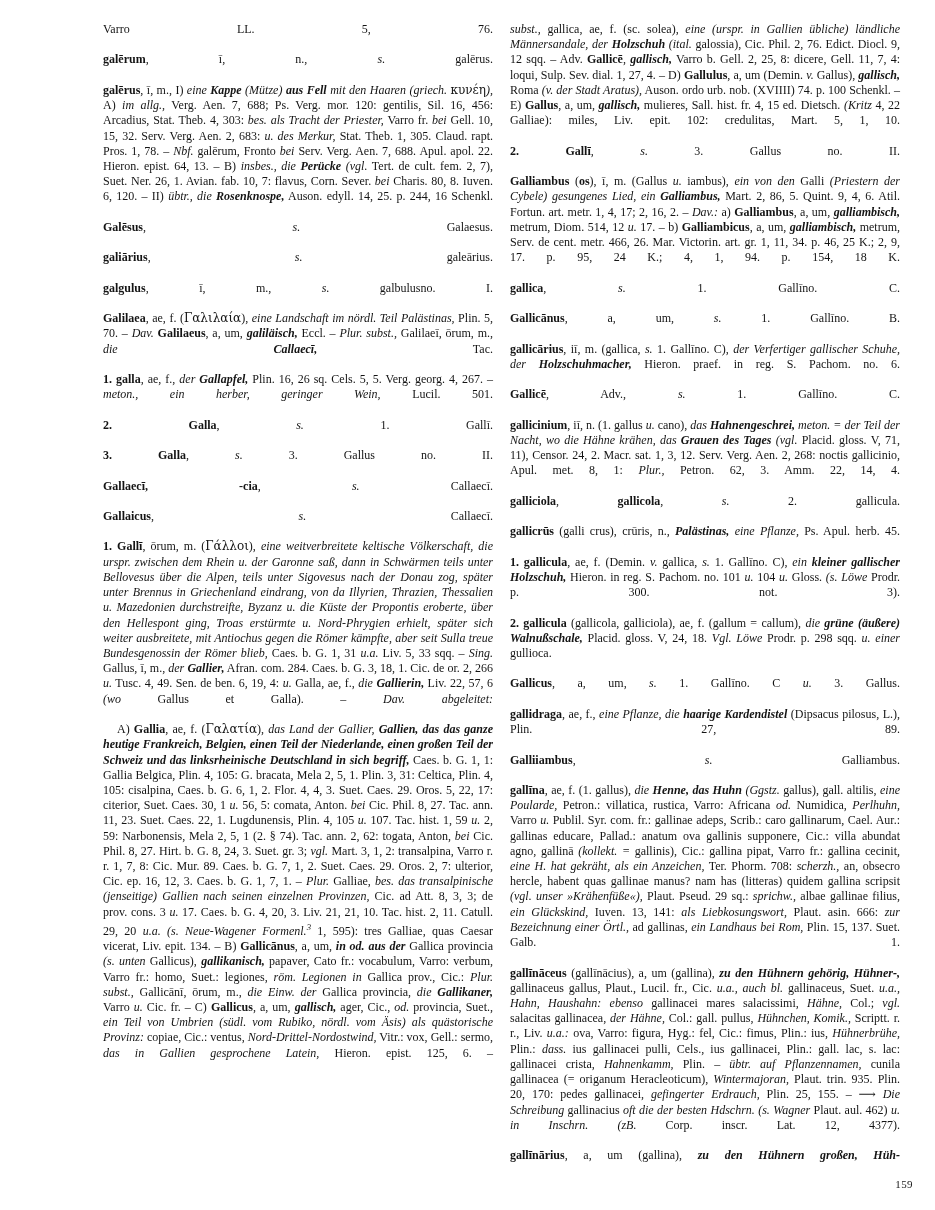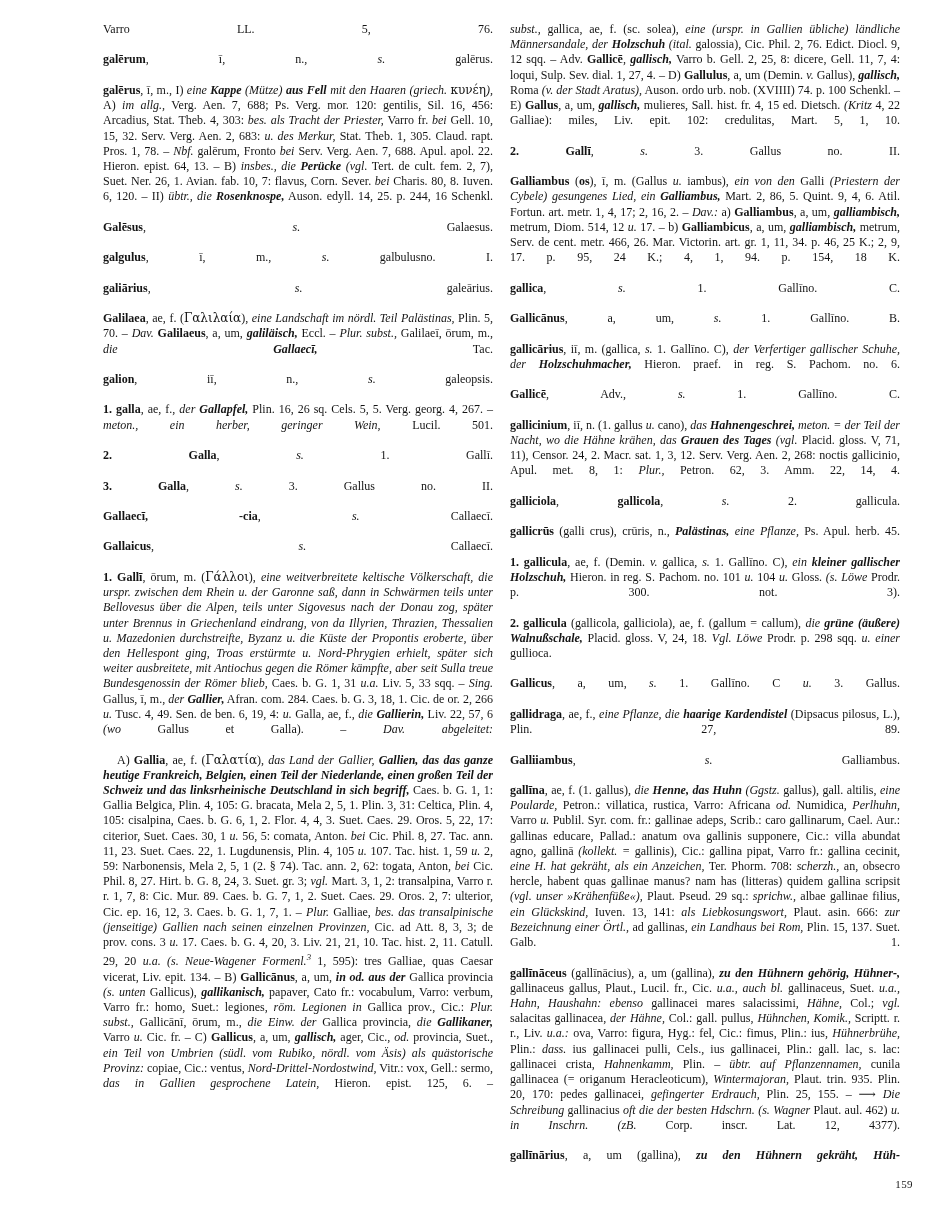--- a/index.html
+++ b/index.html
@@ -85,24 +85,23 @@
 
 <div id="page">
 
   <div id="columns">
 
     <div class="column" id="col-left">
         <p class="entry">Varro LL. 5, 76.</p>
         <p class="entry"><b>galērum</b>, ī, n., <i>s.</i> galērus.</p>
         <p class="entry"><b>galērus</b>, ī, m., I) <i>eine </i><b><i>Kappe</i></b><i> (Mütze) </i><b><i>aus Fell</i></b><i> mit den Haaren (griech. </i><span class="gr">κυνέη</span><i>), </i>A) <i>im allg.,</i> Verg. Aen. 7, 688; Ps. Verg. mor. 120: gentilis, Sil. 16, 456: Arcadius, Stat. Theb. 4, 303: <i>bes. als Tracht der Priester,</i> Varro fr. <i>bei</i> Gell. 10, 15, 32. Serv. Verg. Aen. 2, 683: <i>u. des Merkur,</i> Stat. Theb. 1, 305. Claud. rapt. Pros. 1, 78. – <i>Nbf.</i> galērum, Fronto <i>bei</i> Serv. Verg. Aen. 7, 688. Apul. apol. 22. Hieron. epist. 64, 13. – B) <i>insbes., die </i><b><i>Perücke</i></b><i> (vgl.</i> Tert. de cult. fem. 2, 7), Suet. Ner. 26, 1. Avian. fab. 10, 7: flavus, Corn. Sever. <i>bei</i> Charis. 80, 8. Iuven. 6, 120. – II) <i>übtr., die </i><b><i>Rosenknospe,</i></b> Auson. edyll. 14, 25. p. 244, 16 Schenkl.</p>
         <p class="entry"><b>Galēsus</b>, <i>s.</i> Galaesus.</p>
+        <p class="entry"><b>galiārius</b>, <i>s.</i> galeārius.</p>
         <p class="entry"><b>galgulus</b>, ī, m., <i>s.</i> galbulusno. I.</p>
-        <p class="entry"><b>galiārius</b>, <i>s.</i> galeārius.</p>
-        <p class="entry"><b>Galilaea</b>, ae, f. (<span class="gr">Γαλιλαία</span>), <i>eine Landschaft im nördl. Teil Palästinas,</i> Plin. 5, 70. – <i>Dav.</i> <b>Galilaeus</b>, a, um, <b><i>galiläisch,</i></b> Eccl. – <i>Plur. subst.,</i> Galilaeī, ōrum, m., <i>die </i><b><i>Gallaecī,</i></b> Tac.</p>
-        <p class="entry"><b>galion</b>, iī, n., <i>s.</i> galeopsis.</p>
+        <p class="entry"><b>Galilaea</b>, ae, f. (<span class="gr">Γαλιλαία</span>), <i>eine Landschaft im nördl. Teil Palästinas,</i> Plin. 5, 70. – <i>Dav.</i> <b>Galilaeus</b>, a, um, <b><i>galiläisch,</i></b> Eccl. – <i>Plur. subst.,</i> Galilaeī, ōrum, m., <i>die </i><b><i>Callaecī,</i></b> Tac.</p>
         <p class="entry"><b>1. galla</b>, ae, f., <i>der </i><b><i>Gallapfel,</i></b> Plin. 16, 26 sq. Cels. 5, 5. Verg. georg. 4, 267. – <i>meton., ein herber, geringer Wein,</i> Lucil. 501.</p>
         <p class="entry"><b>2. Galla</b>, <i>s.</i> 1. Gallī.</p>
         <p class="entry"><b>3. Galla</b>, <i>s.</i> 3. Gallus no. II.</p>
         <p class="entry"><b>Gallaecī, -cia</b>, <i>s.</i> Callaecī.</p>
         <p class="entry"><b>Gallaicus</b>, <i>s.</i> Callaecī.</p>
         <p class="entry"><b>1. Gallī</b>, ōrum, m. (<span class="gr">Γάλλοι</span>), <i>eine weitverbreitete keltische Völkerschaft, die urspr. zwischen dem Rhein u. der Garonne saß, dann in Schwärmen teils unter Bellovesus über die Alpen, teils unter Sigovesus nach der Donau zog, später unter Brennus in Griechenland eindrang, von da Illyrien, Thrazien, Thessalien u. Mazedonien durchstreifte, Byzanz u. die Küste der Propontis eroberte, über den Hellespont ging, Troas erstürmte u. Nord-Phrygien erhielt, später sich weiter ausbreitete, mit Antiochus gegen die Römer kämpfte, aber seit Sulla treue Bundesgenossin der Römer blieb,</i> Caes. b. G. 1, 31 <i>u.a.</i> Liv. 5, 33 sqq. – <i>Sing.</i> Gallus, ī, m., <i>der </i><b><i>Gallier,</i></b> Afran. com. 284. Caes. b. G. 3, 18, 1. Cic. de or. 2, 266 <i>u.</i> Tusc. 4, 49. Sen. de ben. 6, 19, 4: <i>u.</i> Galla, ae, f., <i>die </i><b><i>Gallierin,</i></b> Liv. 22, 57, 6 <i>(wo</i> Gallus et Galla). – <i>Dav. abgeleitet:</i></p>
         <p class="entry indent">A) <b>Gallia</b>, ae, f. (<span class="gr">Γαλατία</span>), <i>das Land der Gallier, </i><b><i>Gallien, das das ganze heutige Frankreich, Belgien, einen Teil der Niederlande, einen großen Teil der Schweiz und das linksrheinische Deutschland in sich begriff,</i></b> Caes. b. G. 1, 1: Gallia Belgica, Plin. 4, 105: G. bracata, Mela 2, 5, 1. Plin. 3, 31: Celtica, Plin. 4, 105: cisalpina, Caes. b. G. 6, 1, 2. Flor. 4, 4, 3. Suet. Caes. 29. Oros. 5, 22, 17: citerior, Suet. Caes. 30, 1 <i>u.</i> 56, 5: comata, Anton. <i>bei</i> Cic. Phil. 8, 27. Tac. ann. 11, 23. Suet. Caes. 22, 1. Lugdunensis, Plin. 4, 105 <i>u.</i> 107. Tac. hist. 1, 59 <i>u.</i> 2, 59: Narbonensis, Mela 2, 5, 1 (2. § 74). Tac. ann. 2, 62: togata, Anton, <i>bei</i> Cic. Phil. 8, 27. Hirt. b. G. 8, 24, 3. Suet. gr. 3; <i>vgl.</i> Mart. 3, 1, 2: transalpina, Varro r. r. 1, 7, 8: Cic. Mur. 89. Caes. b. G. 7, 1, 2. Suet. Caes. 29. Oros. 2, 7: ulterior, Cic. ep. 16, 12, 3. Caes. b. G. 1, 7, 1. – <i>Plur.</i> Galliae, <i>bes. das transalpinische (jenseitige) Gallien nach seinen einzelnen Provinzen,</i> Cic. ad Att. 8, 3, 3; de prov. cons. 3 <i>u.</i> 17. Caes. b. G. 4, 20, 3. Liv. 21, 21, 10. Tac. hist. 2, 11. Catull. 29, 20 <i>u.a. (s. Neue-Wagener Formenl.<span class="sup">3</span></i> 1, 595): tres Galliae, quas Caesar vicerat, Liv. epit. 134. – B) <b>Gallicānus</b>, a, um, <b><i>in od. aus der</i></b> Gallica provincia <i>(s. unten</i> Gallicus), <b><i>gallikanisch,</i></b> papaver, Cato fr.: vocabulum, Varro: verbum, Varro fr.: homo, Suet.: legiones, <i>röm. Legionen in</i> Gallica prov., Cic.: <i>Plur. subst.,</i> Gallicānī, ōrum, m., <i>die Einw. der</i> Gallica provincia, <i>die </i><b><i>Gallikaner,</i></b> Varro <i>u.</i> Cic. fr. – C) <b>Gallicus</b>, a, um, <b><i>gallisch,</i></b> ager, Cic., <i>od.</i> provincia, Suet., <i>ein Teil von Umbrien (südl. vom Rubiko, nördl. vom Äsis) als quästorische Provinz:</i> copiae, Cic.: ventus, <i>Nord-Drittel-Nordostwind,</i> Vitr.: vox, Gell.: sermo, <i>das in Gallien gesprochene Latein,</i> Hieron. epist. 125, 6. –</p>
       </div>
     <div class="column" id="col-right">
         <p class="entry"><i>subst.,</i> gallica, ae, f. (sc. solea), <i>eine (urspr. in Gallien übliche) ländliche Männersandale, der </i><b><i>Holzschuh</i></b><i> (ital.</i> galossia), Cic. Phil. 2, 76. Edict. Diocl. 9, 12 sqq. – Adv. <b>Gallicē</b>, <b><i>gallisch,</i></b> Varro b. Gell. 2, 25, 8: dicere, Gell. 11, 7, 4: loqui, Sulp. Sev. dial. 1, 27, 4. – D) <b>Gallulus</b>, a, um (Demin. <i>v.</i> Gallus), <b><i>gallisch,</i></b> Roma <i>(v. der Stadt Aratus),</i> Auson. ordo urb. nob. (XVIIII) 74. p. 100 Schenkl. – E) <b>Gallus</b>, a, um, <b><i>gallisch,</i></b> mulieres, Sall. hist. fr. 4, 15 ed. Dietsch. <i>(Kritz</i> 4, 22 Galliae): miles, Liv. epit. 102: credulitas, Mart. 5, 1, 10.</p>
@@ -115,20 +114,20 @@
         <p class="entry"><b>gallicinium</b>, iī, n. (1. gallus <i>u.</i> cano), <i>das </i><b><i>Hahnengeschrei,</i></b> <i>meton. = der Teil der Nacht, wo die Hähne krähen, das </i><b><i>Grauen des Tages</i></b><i> (vgl.</i> Placid. gloss. V, 71, 11), Censor. 24, 2. Macr. sat. 1, 3, 12. Serv. Verg. Aen. 2, 268: noctis gallicinio, Apul. met. 8, 1: <i>Plur.,</i> Petron. 62, 3. Amm. 22, 14, 4.</p>
         <p class="entry"><b>galliciola</b>, <b>gallicola</b>, <i>s.</i> 2. gallicula.</p>
         <p class="entry"><b>gallicrūs</b> (galli crus), crūris, n., <b><i>Palästinas,</i></b><i> eine Pflanze,</i> Ps. Apul. herb. 45.</p>
         <p class="entry"><b>1. gallicula</b>, ae, f. (Demin. <i>v.</i> gallica, <i>s.</i> 1. Gallīno. C), <i>ein </i><b><i>kleiner gallischer Holzschuh,</i></b> Hieron. in reg. S. Pachom. no. 101 <i>u.</i> 104 <i>u.</i> Gloss. <i>(s. Löwe</i> Prodr. p. 300. not. 3).</p>
         <p class="entry"><b>2. gallicula</b> (gallicola, galliciola), ae, f. (gallum = callum), <i>die </i><b><i>grüne (äußere) Walnußschale,</i></b> Placid. gloss. V, 24, 18. <i>Vgl. Löwe</i> Prodr. p. 298 sqq. <i>u. einer</i> gullioca.</p>
         <p class="entry"><b>Gallicus</b>, a, um, <i>s.</i> 1. Gallīno. C <i>u.</i> 3. Gallus.</p>
         <p class="entry"><b>gallidraga</b>, ae, f., <i>eine Pflanze, die </i><b><i>haarige Kardendistel</i></b> (Dipsacus pilosus, L.), Plin. 27, 89.</p>
         <p class="entry"><b>Galliiambus</b>, <i>s.</i> Galliambus.</p>
         <p class="entry"><b>gallīna</b>, ae, f. (1. gallus), <i>die </i><b><i>Henne, das </i></b><b><i>Huhn</i></b><i> (Ggstz.</i> gallus), gall. altilis, <i>eine Poularde,</i> Petron.: villatica, rustica, Varro: Africana <i>od.</i> Numidica, <i>Perlhuhn,</i> Varro <i>u.</i> Publil. Syr. com. fr.: gallinae adeps, Scrib.: caro gallinarum, Cael. Aur.: gallinas educare, Pallad.: anatum ova gallinis supponere, Cic.: villa abundat agno, gallinā <i>(kollekt. = </i>gallinis), Cic.: gallina pipat, Varro fr.: gallina cecinit, <i>eine H. hat gekräht, als ein Anzeichen,</i> Ter. Phorm. 708: <i>scherzh.,</i> an, obsecro hercle, habent quas gallinae manus? nam has (litteras) quidem gallina scripsit <i>(vgl. unser »Krähenfüße«),</i> Plaut. Pseud. 29 sq.: <i>sprichw.,</i> albae gallinae filius, <i>ein Glückskind,</i> Iuven. 13, 141: <i>als Liebkosungswort,</i> Plaut. asin. 666: <i>zur Bezeichnung einer Örtl.,</i> ad gallinas, <i>ein Landhaus bei Rom,</i> Plin. 15, 137. Suet. Galb. 1.</p>
         <p class="entry"><b>gallīnāceus</b> (gallīnācius), a, um (gallina), <b><i>zu den Hühnern gehörig, Hühner-,</i></b> gallinaceus gallus, Plaut., Lucil. fr., Cic. <i>u.a., auch bl.</i> gallinaceus, Suet. <i>u.a., Hahn, Haushahn: ebenso</i> gallinacei mares salacissimi, <i>Hähne,</i> Col.; <i>vgl.</i> salacitas gallinacea, <i>der Hähne,</i> Col.: gall. pullus, <i>Hühnchen, Komik.,</i> Scriptt. r. r., Liv. <i>u.a.:</i> ova, Varro: figura, Hyg.: fel, Cic.: fimus, Plin.: ius, <i>Hühnerbrühe,</i> Plin.: <i>dass.</i> ius gallinacei pulli, Cels., ius gallinacei, Plin.: gall. lac, s. lac: gallinacei crista, <i>Hahnenkamm,</i> Plin. – <i>übtr. auf Pflanzennamen,</i> cunila gallinacea (= origanum Heracleoticum), <i>Wintermajoran,</i> Plaut. trin. 935. Plin. 20, 170: pedes gallinacei, <i>gefingerter Erdrauch,</i> Plin. 25, 155. – ⟶ <i>Die Schreibung</i> gallinacius <i>oft die der besten Hdschrn. (s. Wagner</i> Plaut. aul. 462) <i>u. in Inschrn. (zB.</i> Corp. inscr. Lat. 12, 4377).</p>
-        <p class="entry"><b>gallīnārius</b>, a, um (gallina), <b><i>zu den Hühnern gekräht, Hüh-</i></b></p>
+        <p class="entry"><b>gallīnārius</b>, a, um (gallina), <b><i>zu den Hühnern großen, Hüh-</i></b></p>
       </div>
 
   </div>
 
   <div id="folio">159</div>
 
 </div>
 
 </body></html>

